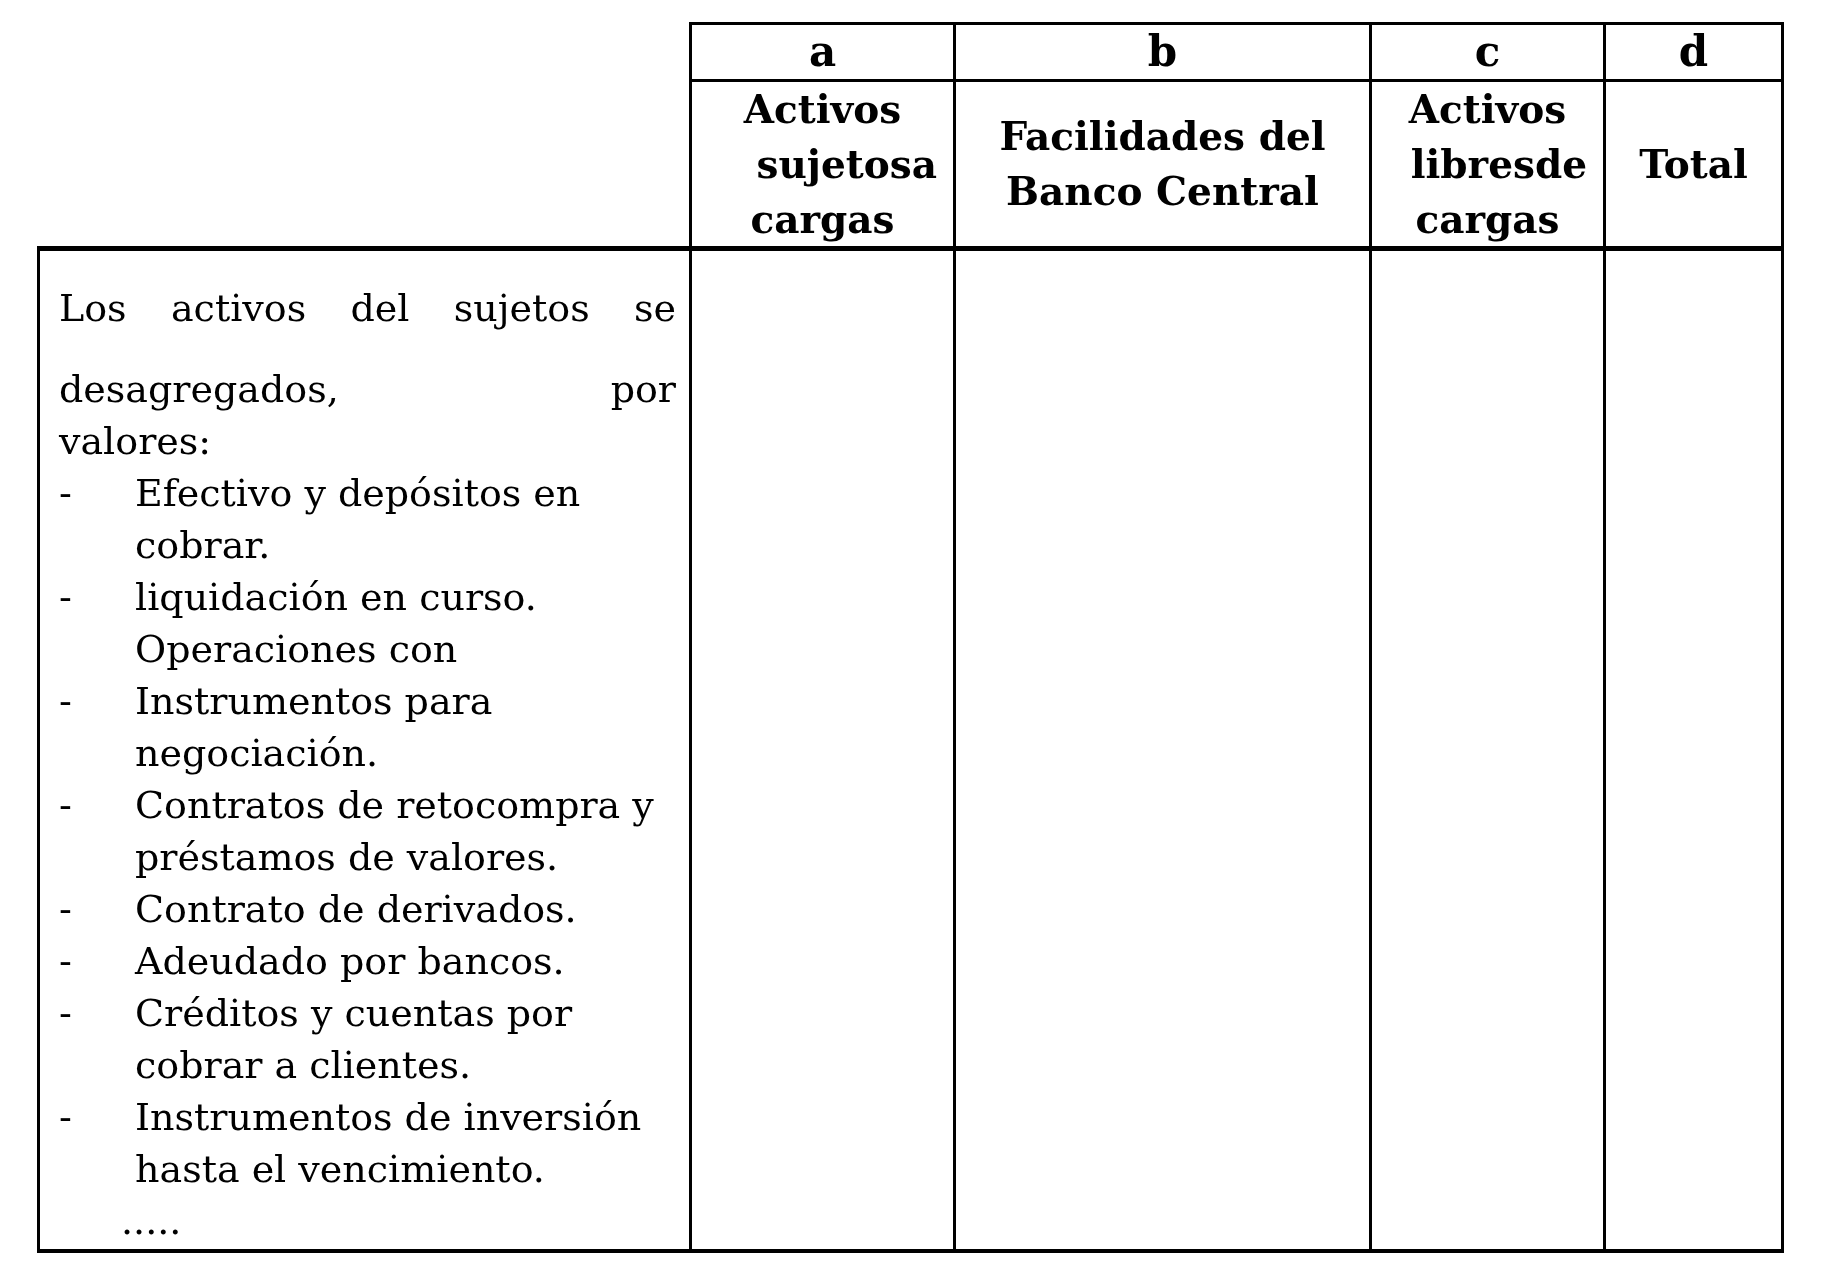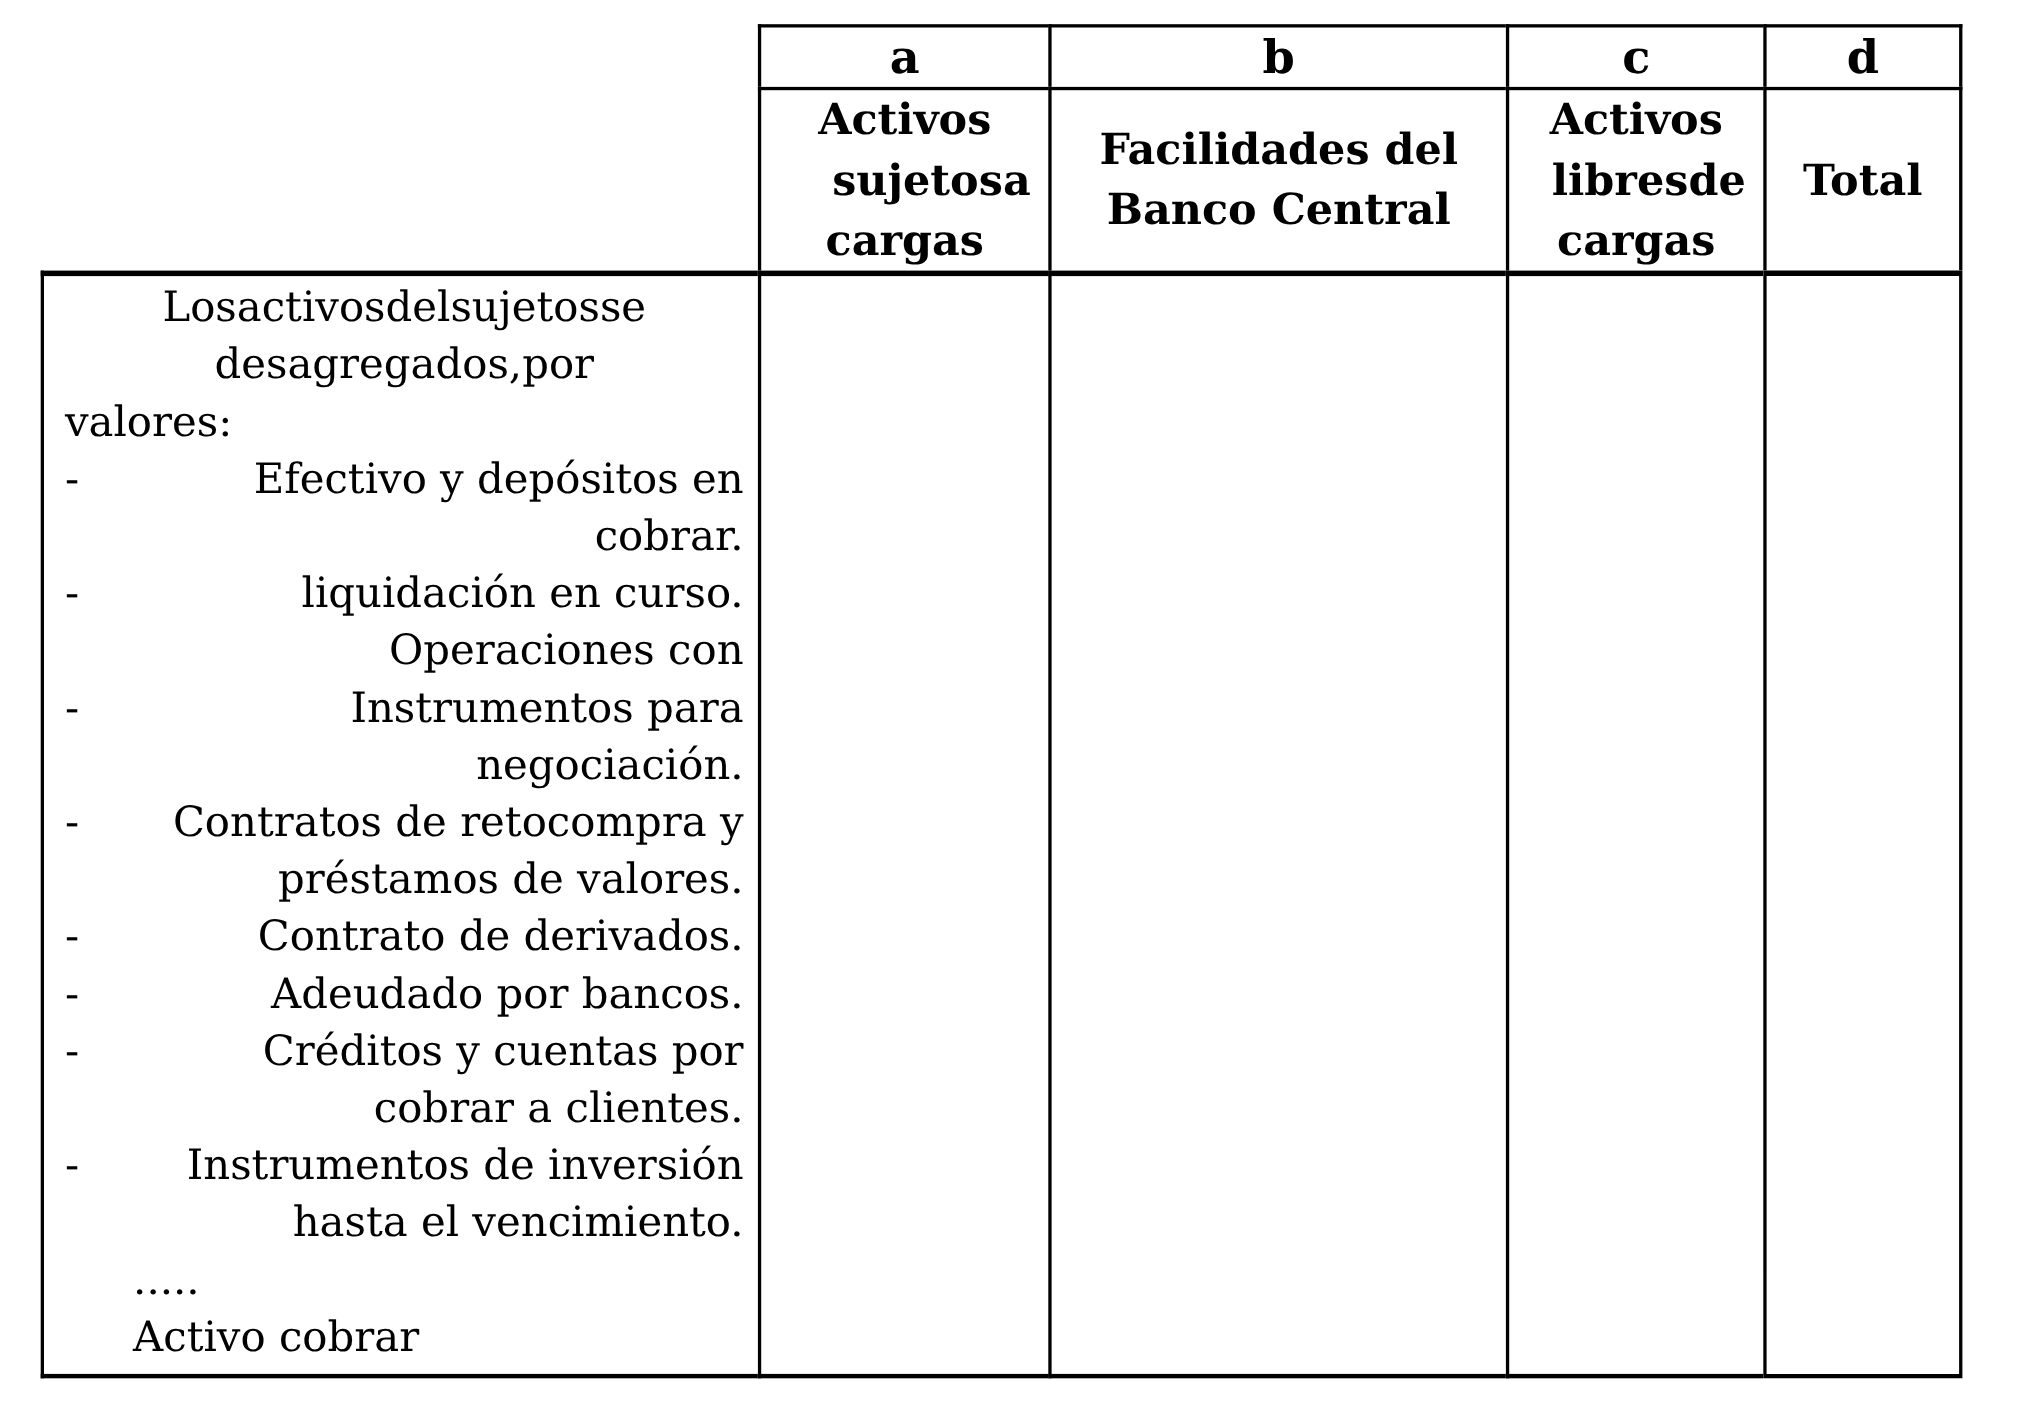--- a/index.html
+++ b/index.html
@@ -71,32 +71,33 @@
     padding: 2px 13px 0 19px;
     overflow: hidden;
   }
   .bodyval {
     border-top: 5px solid #000;
     border-left: 3px solid #000;
     border-bottom: 4px solid #000;
   }
   .intro .jline {
     display: flex;
-    justify-content: center;
+    justify-content: space-between;
+    margin-top: 29px;
   }
   .list .li {
     position: relative;
     padding-left: 76px;
   }
   .list .li .dash {
     position: absolute;
     left: 0;
     top: 0;
   }
-  .list .li .li-line { white-space: nowrap; text-align: right; }
+  .list .li .li-line { white-space: nowrap; }
   .footer-line { padding-left: 62px; white-space: nowrap; }
 </style>
 </head>
 <body>
 
 <div class="page">
   <div class="grid">
 
     <div class="cell blank"></div>
     <div class="cell letter">a</div>

